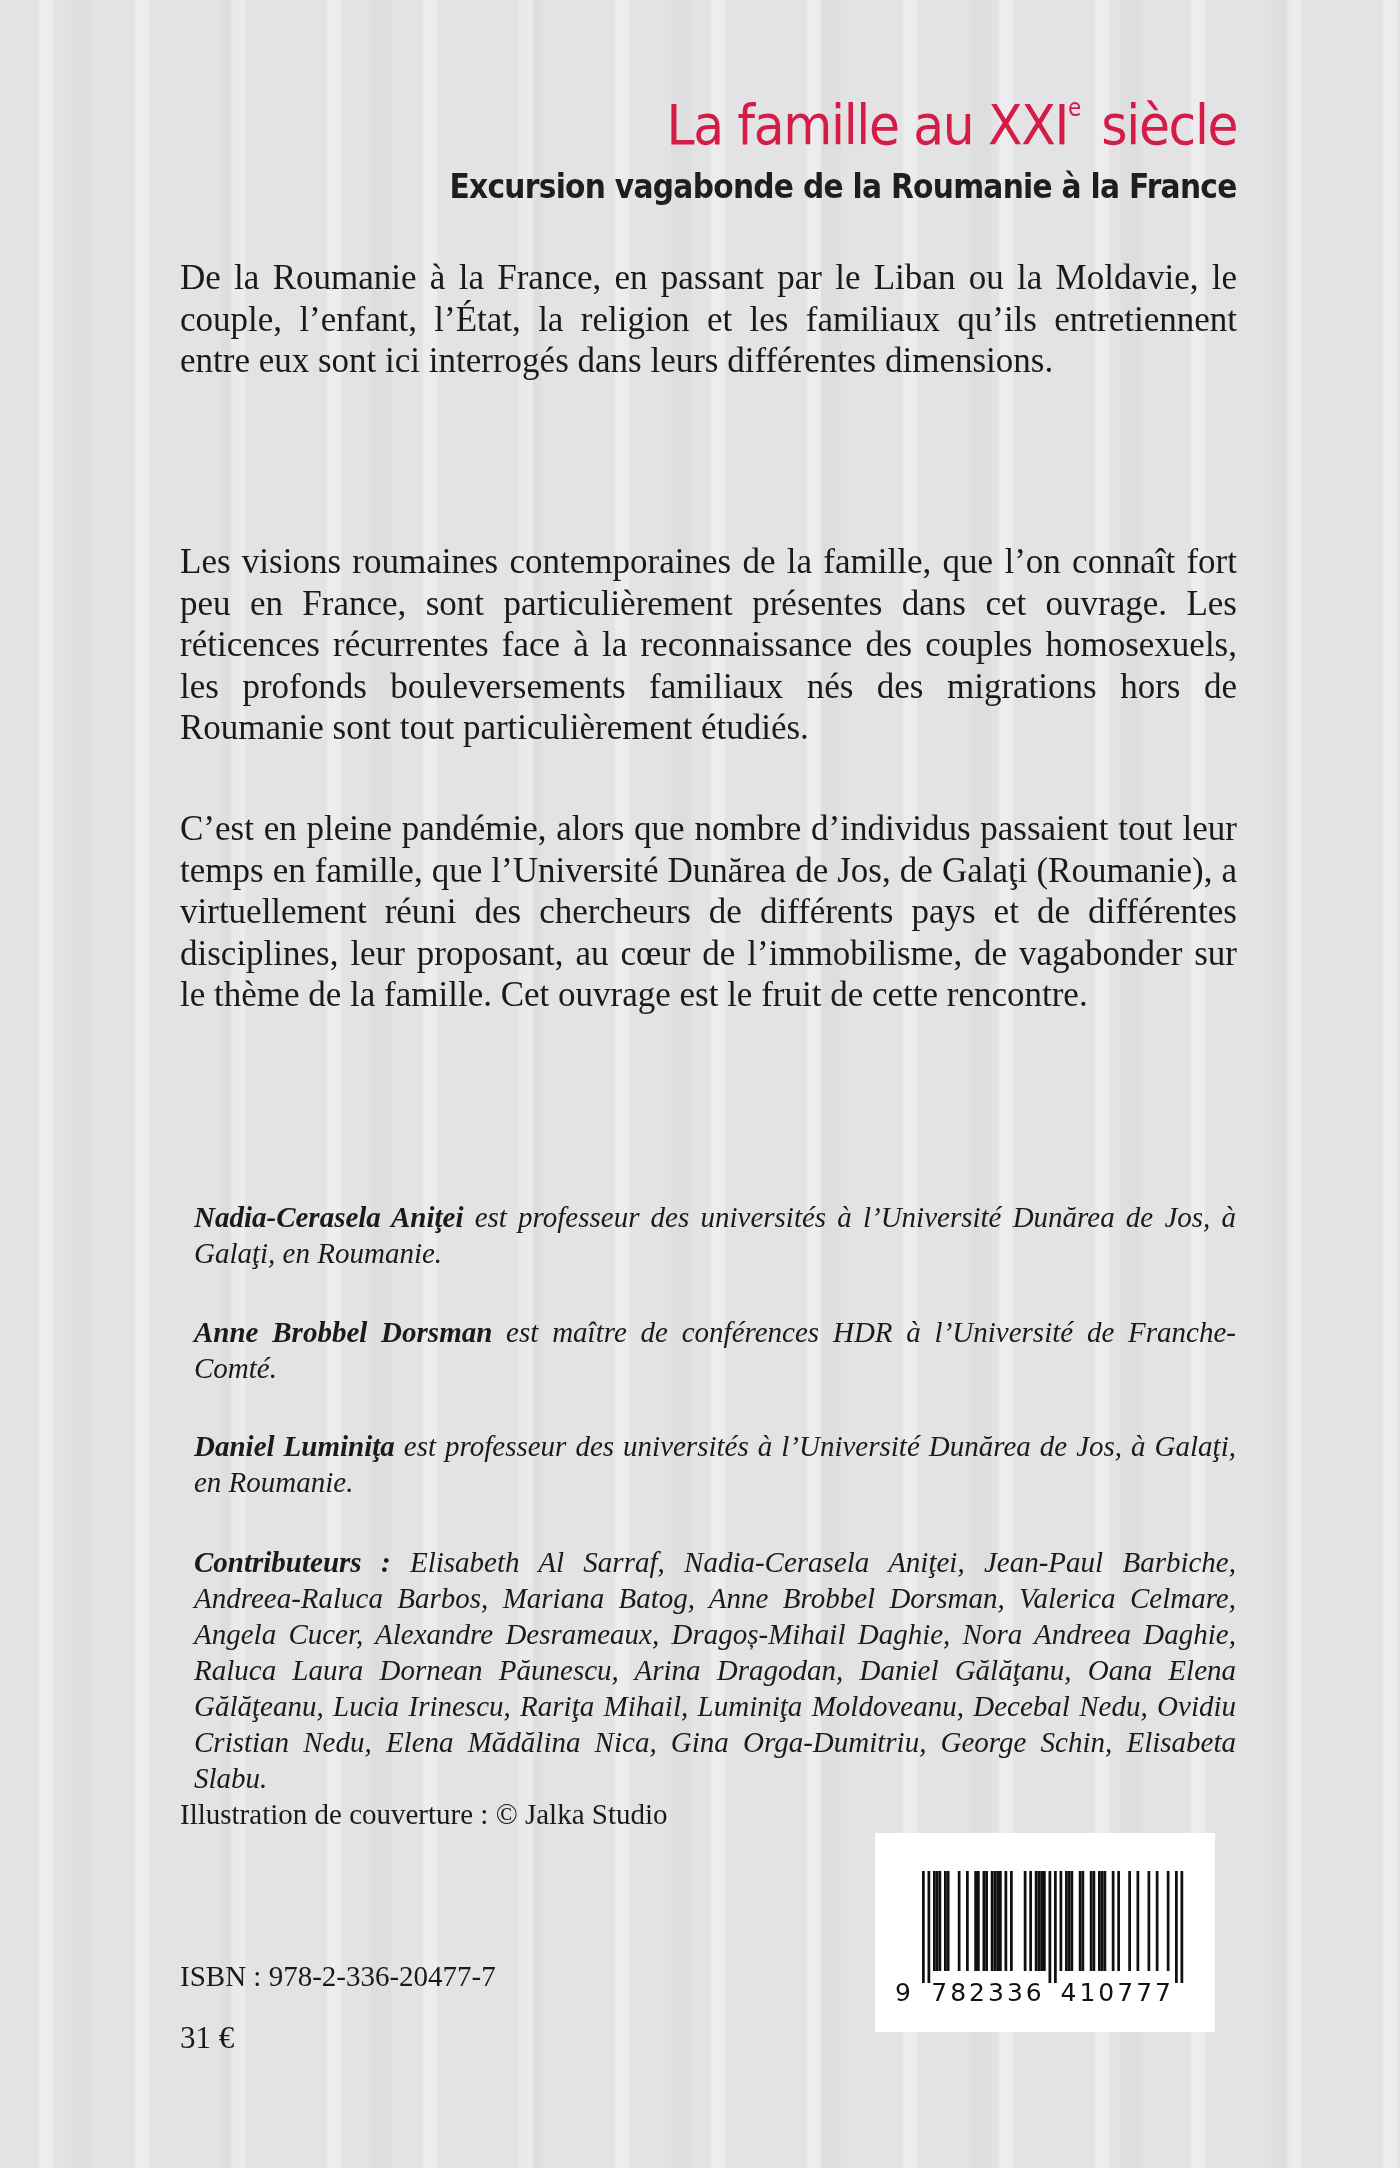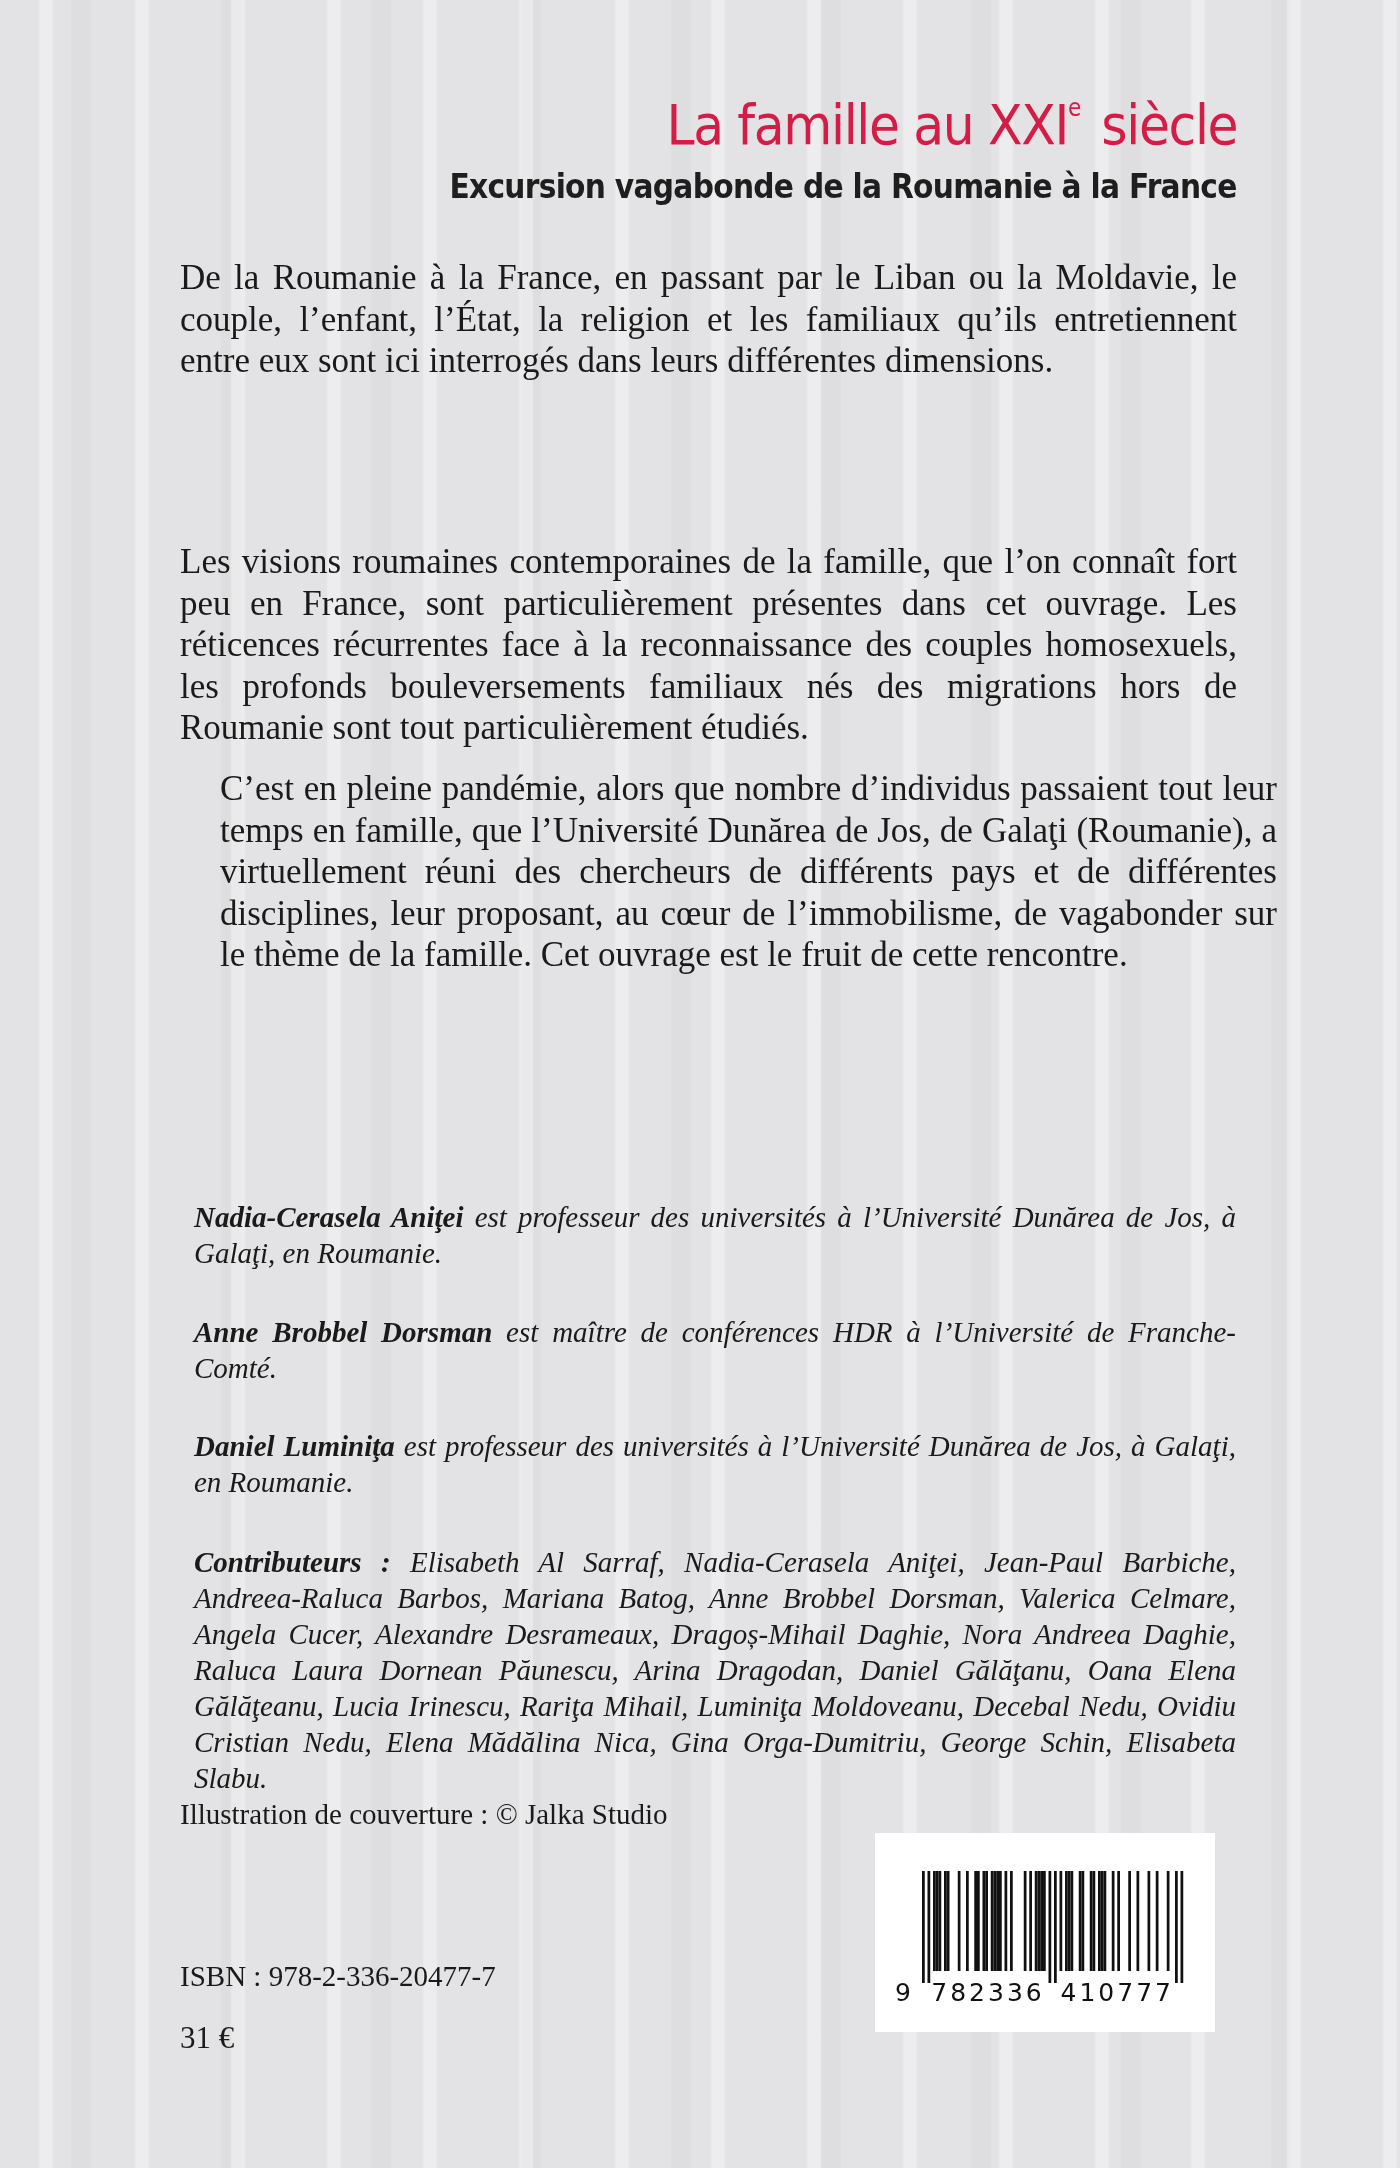--- a/index.html
+++ b/index.html
@@ -66,21 +66,21 @@
     width: 1057px;
     font-family: "Liberation Serif", serif;
     font-size: 35px;
     line-height: 41.5px;
     color: #1a1a1a;
     text-align: justify;
     margin: 0;
   }
   #p1 { top: 257px; }
   #p2 { top: 505px; margin-top: 36px; }
-  #p3 { top: 768px; margin-left: 40px; }
+  #p3 { top: 808px; }
 
   .bio {
     position: absolute;
     left: 180px;
     width: 1042px;
     font-family: "Liberation Serif", serif;
     font-style: italic;
     font-size: 29px;
     line-height: 36px;
     color: #1a1a1a;

